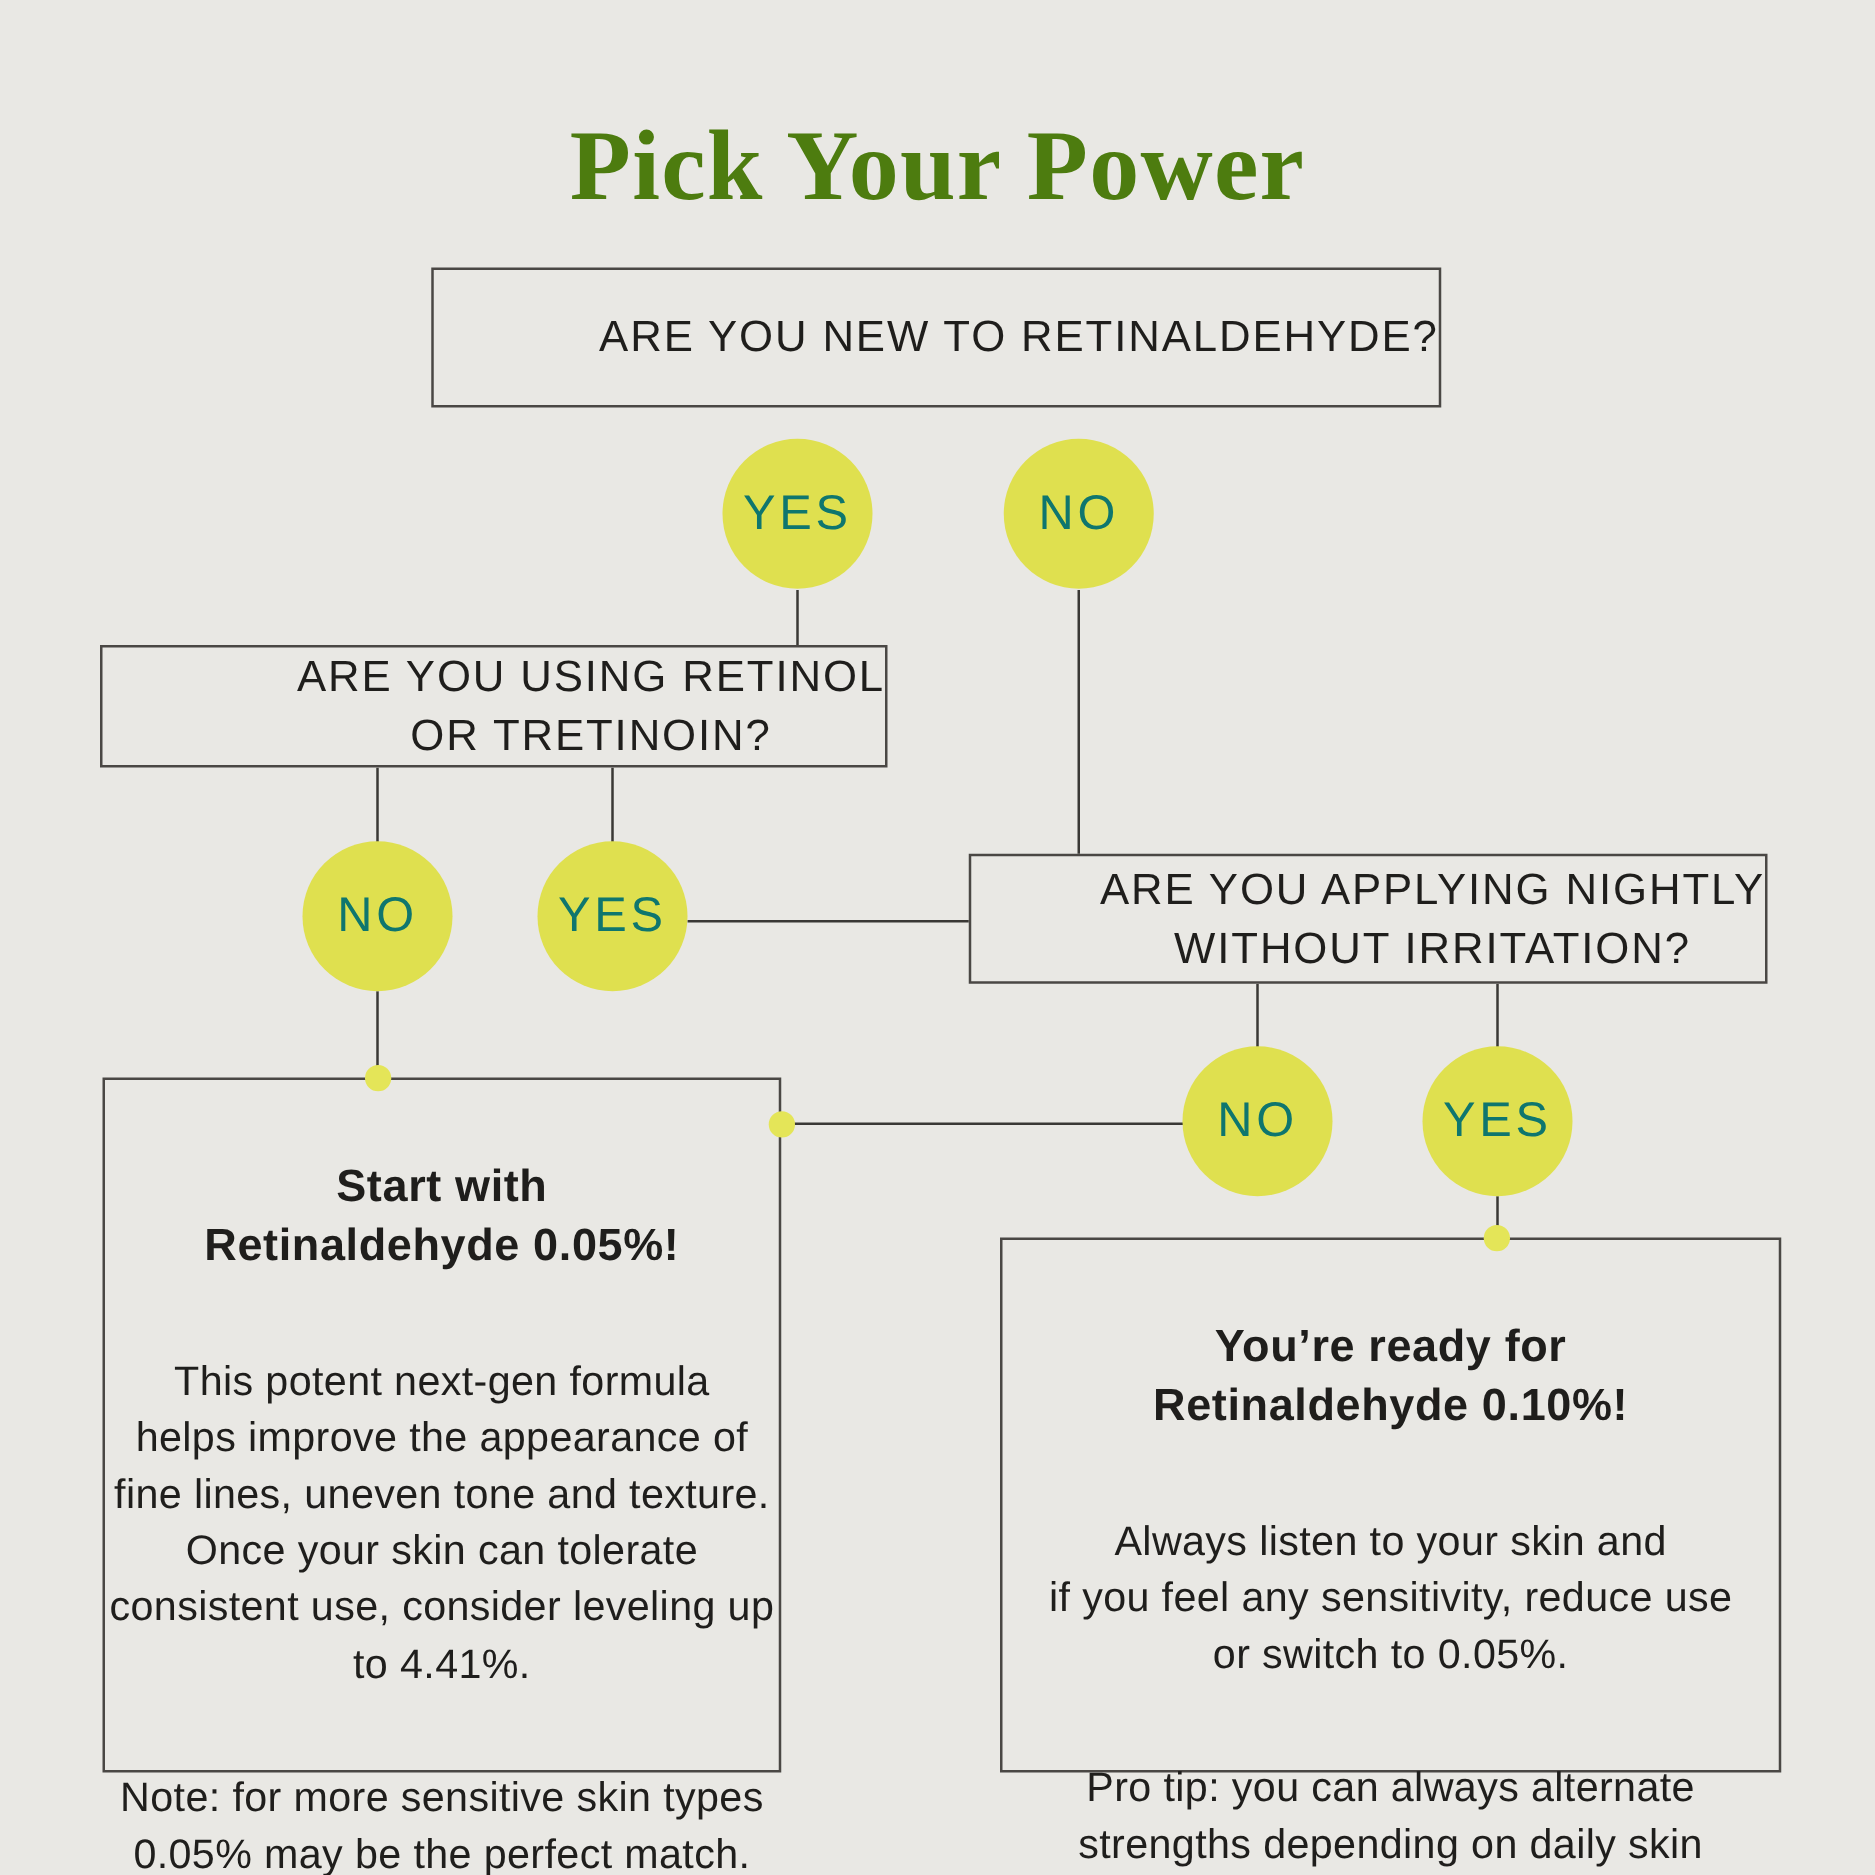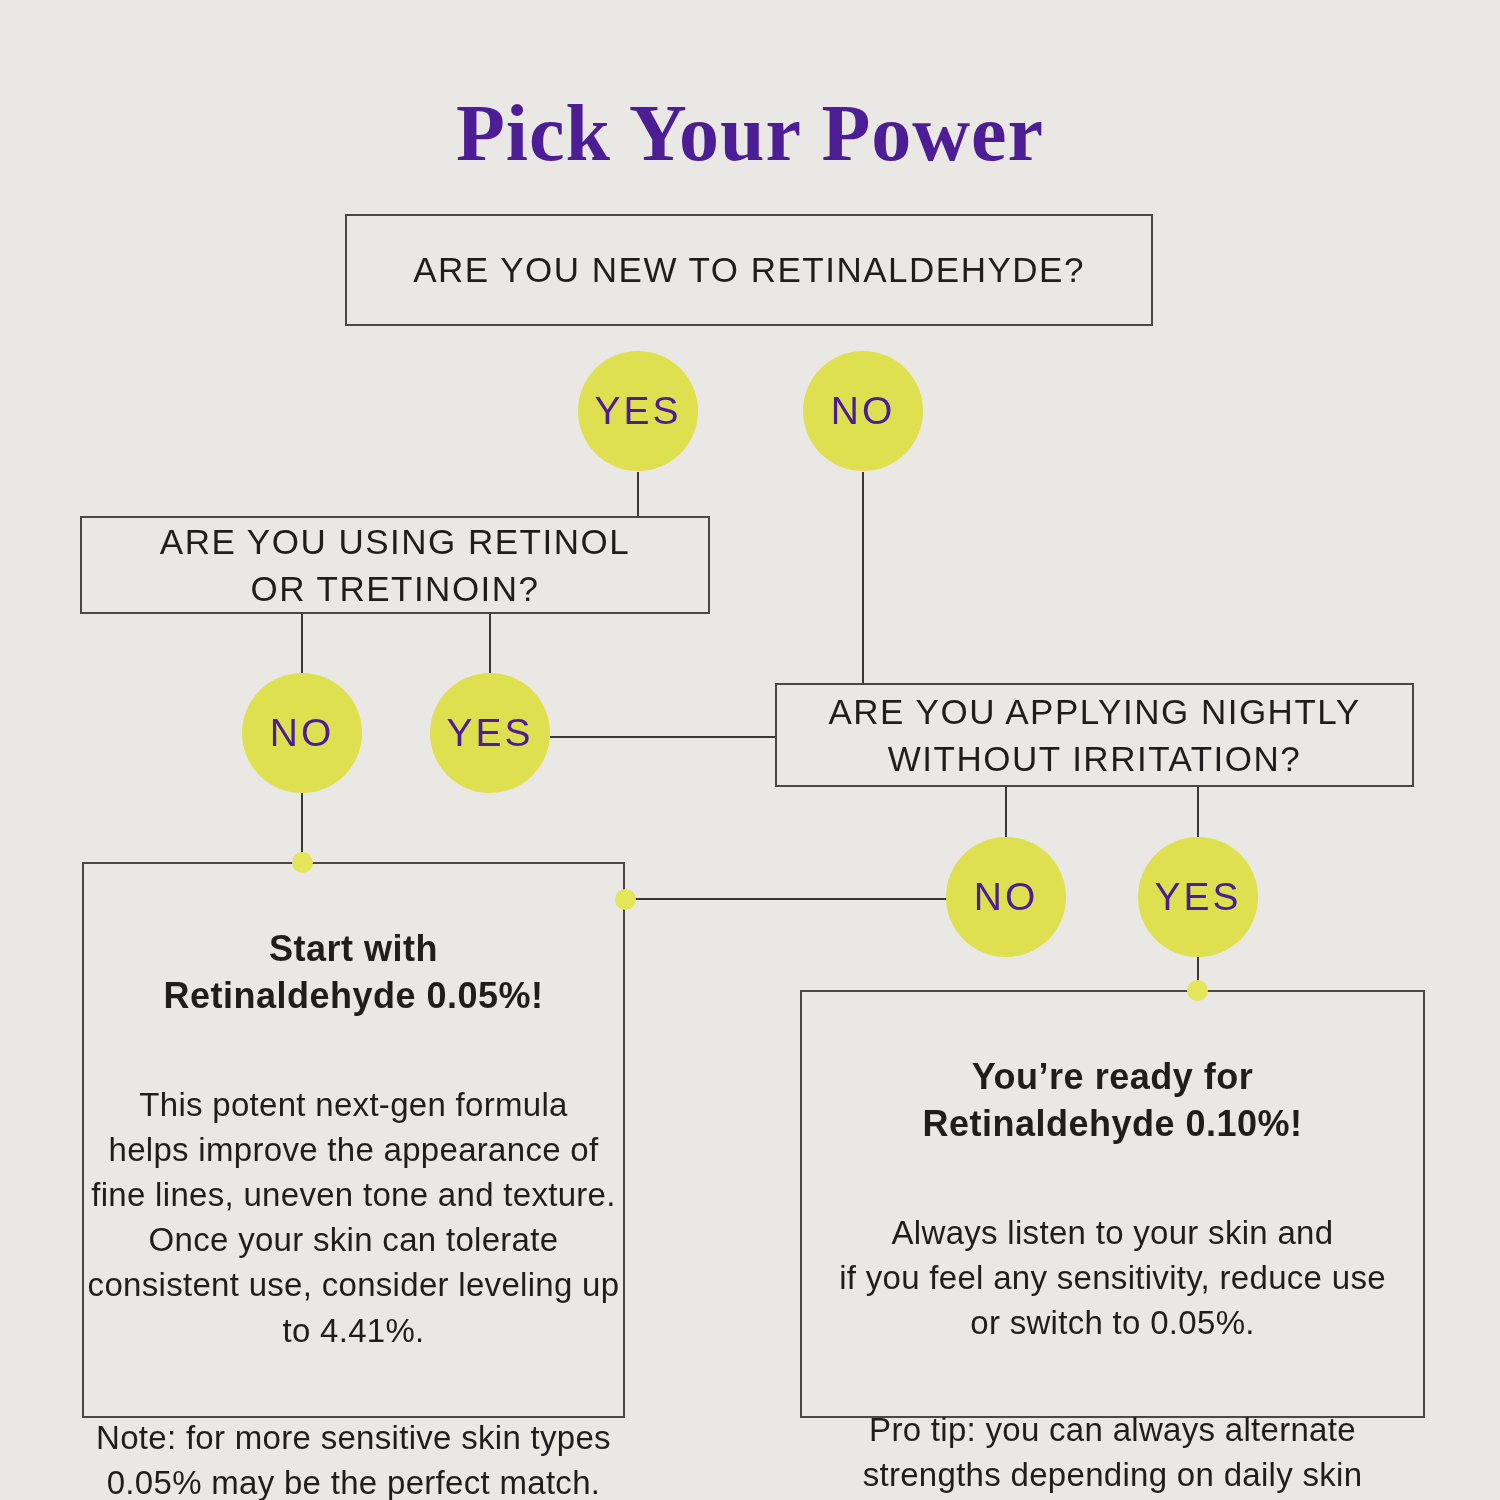--- a/index.html
+++ b/index.html
@@ -18,41 +18,41 @@
     font-family:"Liberation Sans","DejaVu Sans",sans-serif;
     color:var(--text);
   }
   .canvas{position:relative;width:1500px;height:1500px;overflow:hidden;}
 
   .title{
     position:absolute;left:0;top:88px;width:1500px;
     text-align:center;
     font-family:"Liberation Serif","DejaVu Serif",serif;
     font-size:80px;font-weight:600;letter-spacing:1px;
-    color:#4c1d95;
+    color:#4d7c0f;
   }
 
   .qbox{
     position:absolute;
     border:2px solid var(--border);
     background:var(--box-fill);
-    display:flex;align-items:center;justify-content:center;
+    display:flex;align-items:center;justify-content:flex-end;
     text-align:center;
     font-size:35px;letter-spacing:1.5px;line-height:1.35;
     white-space:pre-line;
   }
   .qbox.q1{left:345px;top:214px;width:808px;height:112px;}
   .qbox.q2{left:80px;top:516px;width:630px;height:98px;}
   .qbox.q3{left:775px;top:683px;width:639px;height:104px;}
 
   .circle{
     position:absolute;width:120px;height:120px;border-radius:50%;
     background:var(--circle-fill);
     display:flex;align-items:center;justify-content:center;
-    font-size:39px;letter-spacing:3px;color:#4c1d95;
+    font-size:39px;letter-spacing:3px;color:#0f766e;
   }
   .c-q1-yes{left:578px;top:351px;}
   .c-q1-no {left:803px;top:351px;}
   .c-q2-no {left:242px;top:673px;}
   .c-q2-yes{left:430px;top:673px;}
   .c-q3-no {left:946px;top:837px;}
   .c-q3-yes{left:1138px;top:837px;}
 
   .line{position:absolute;background:var(--line);}
   .l-q1yes-q2  {left:637px;top:472px;width:2px;height:45px;}

